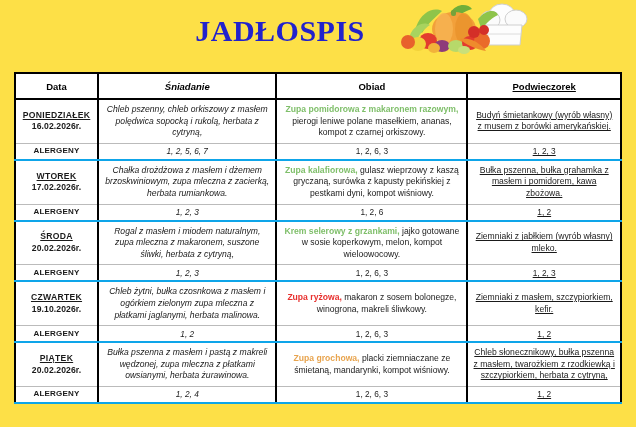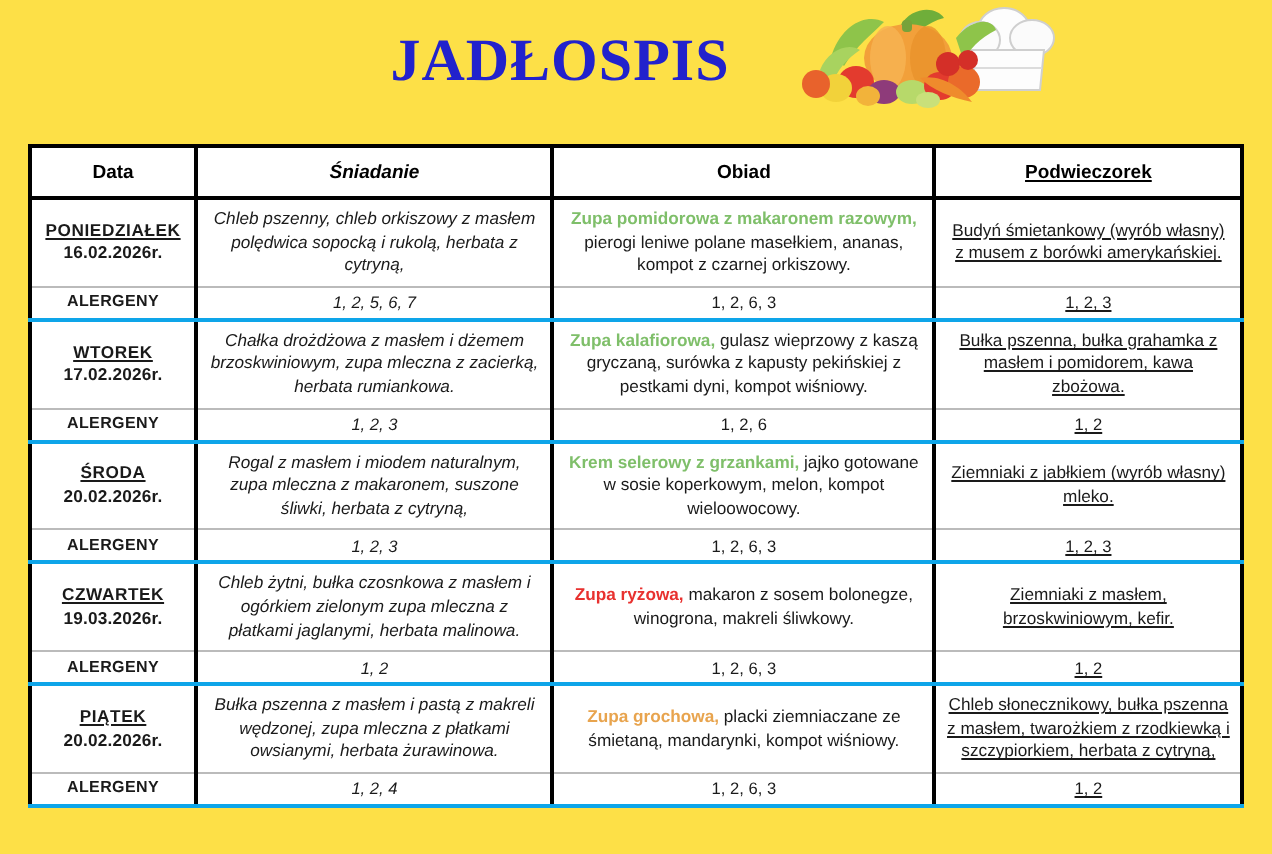--- a/index.html
+++ b/index.html
@@ -251,28 +251,28 @@
         <tr class="allergen-row">
           <td class="c-date">ALERGENY</td>
           <td class="c-bf">1, 2, 3</td>
           <td class="c-dn">1, 2, 6, 3</td>
           <td class="c-sn">1, 2, 3</td>
         </tr>
 
         <tr class="day-row">
           <td class="c-date">
             <span class="day-name">CZWARTEK</span>
-            <span class="day-date">19.03.2026r.</span>
+            <span class="day-date">19.10.2026r.</span>
           </td>
           <td class="c-bf">Chleb żytni, bułka czosnkowa z masłem i ogórkiem zielonym zupa mleczna z płatkami jaglanymi, herbata malinowa.</td>
           <td class="c-dn">
             <span class="soup red">Zupa ryżowa,</span>
             <span>makaron z sosem bolonegze, winogrona, makreli śliwkowy.</span>
           </td>
-          <td class="c-sn">Ziemniaki z masłem, brzoskwiniowym, kefir.</td>
+          <td class="c-sn">Ziemniaki z masłem, szczypiorkiem, kefir.</td>
         </tr>
         <tr class="allergen-row">
           <td class="c-date">ALERGENY</td>
           <td class="c-bf">1, 2</td>
           <td class="c-dn">1, 2, 6, 3</td>
           <td class="c-sn">1, 2</td>
         </tr>
 
         <tr class="day-row">
           <td class="c-date">

